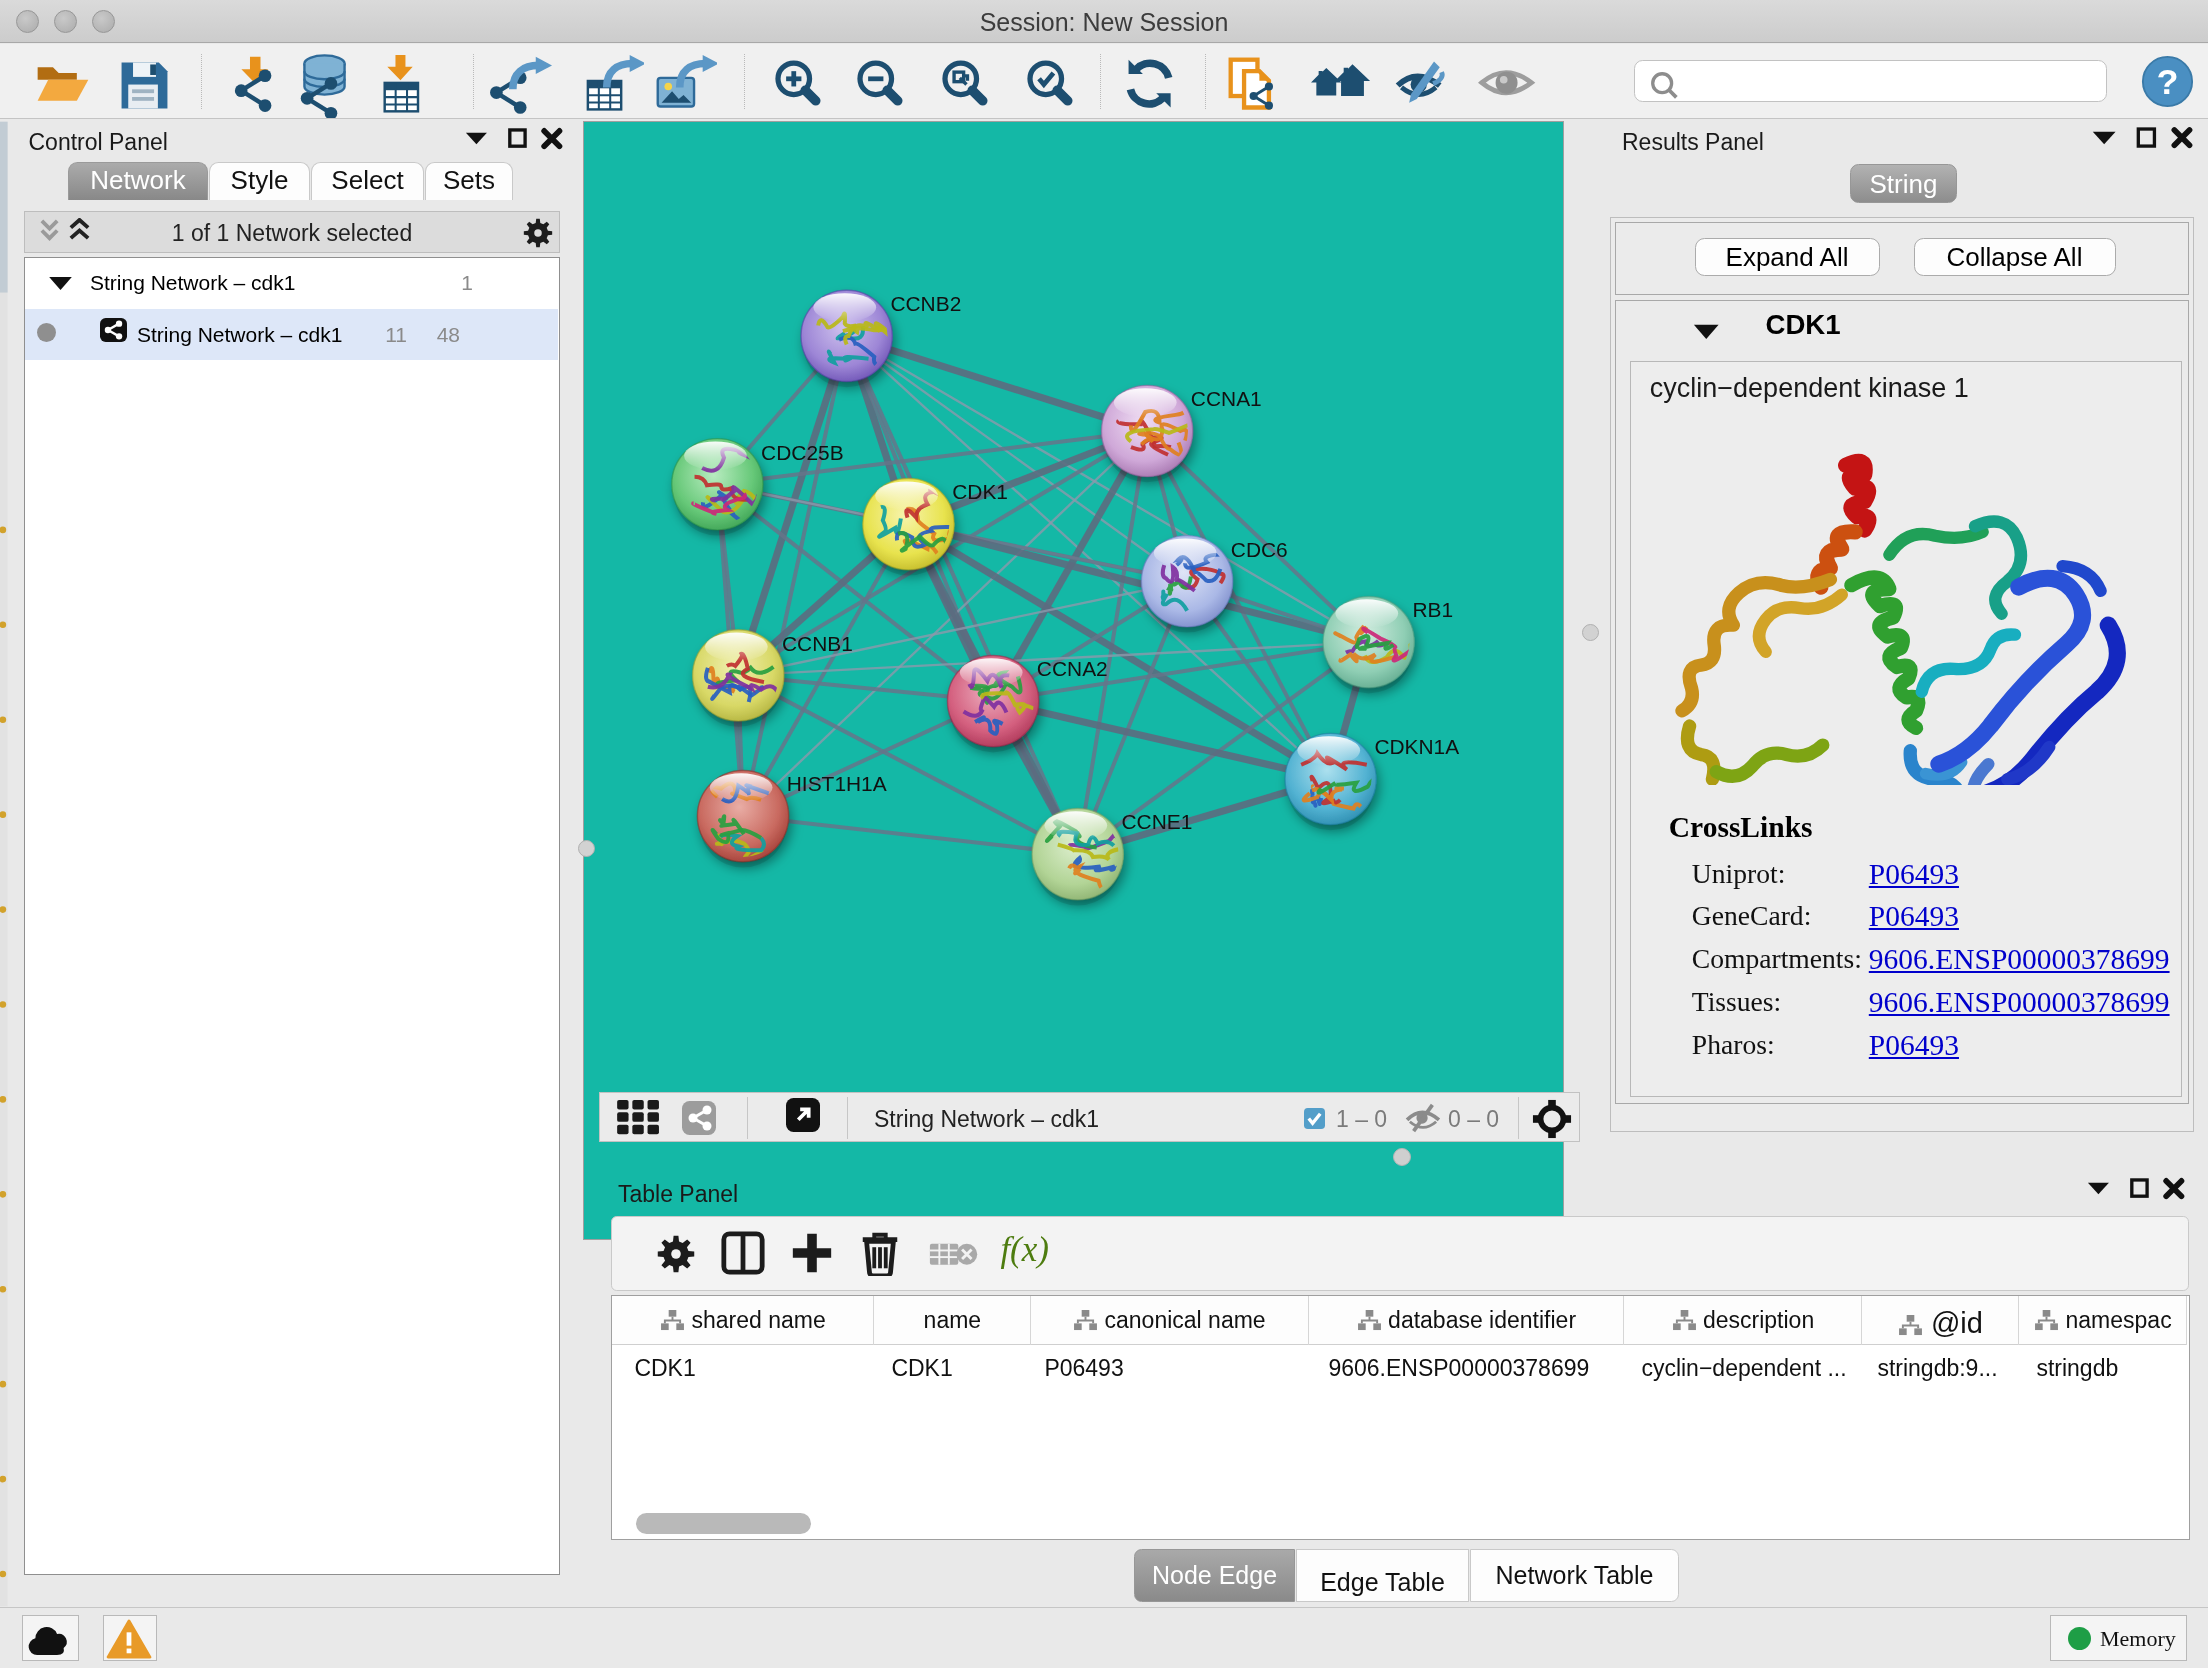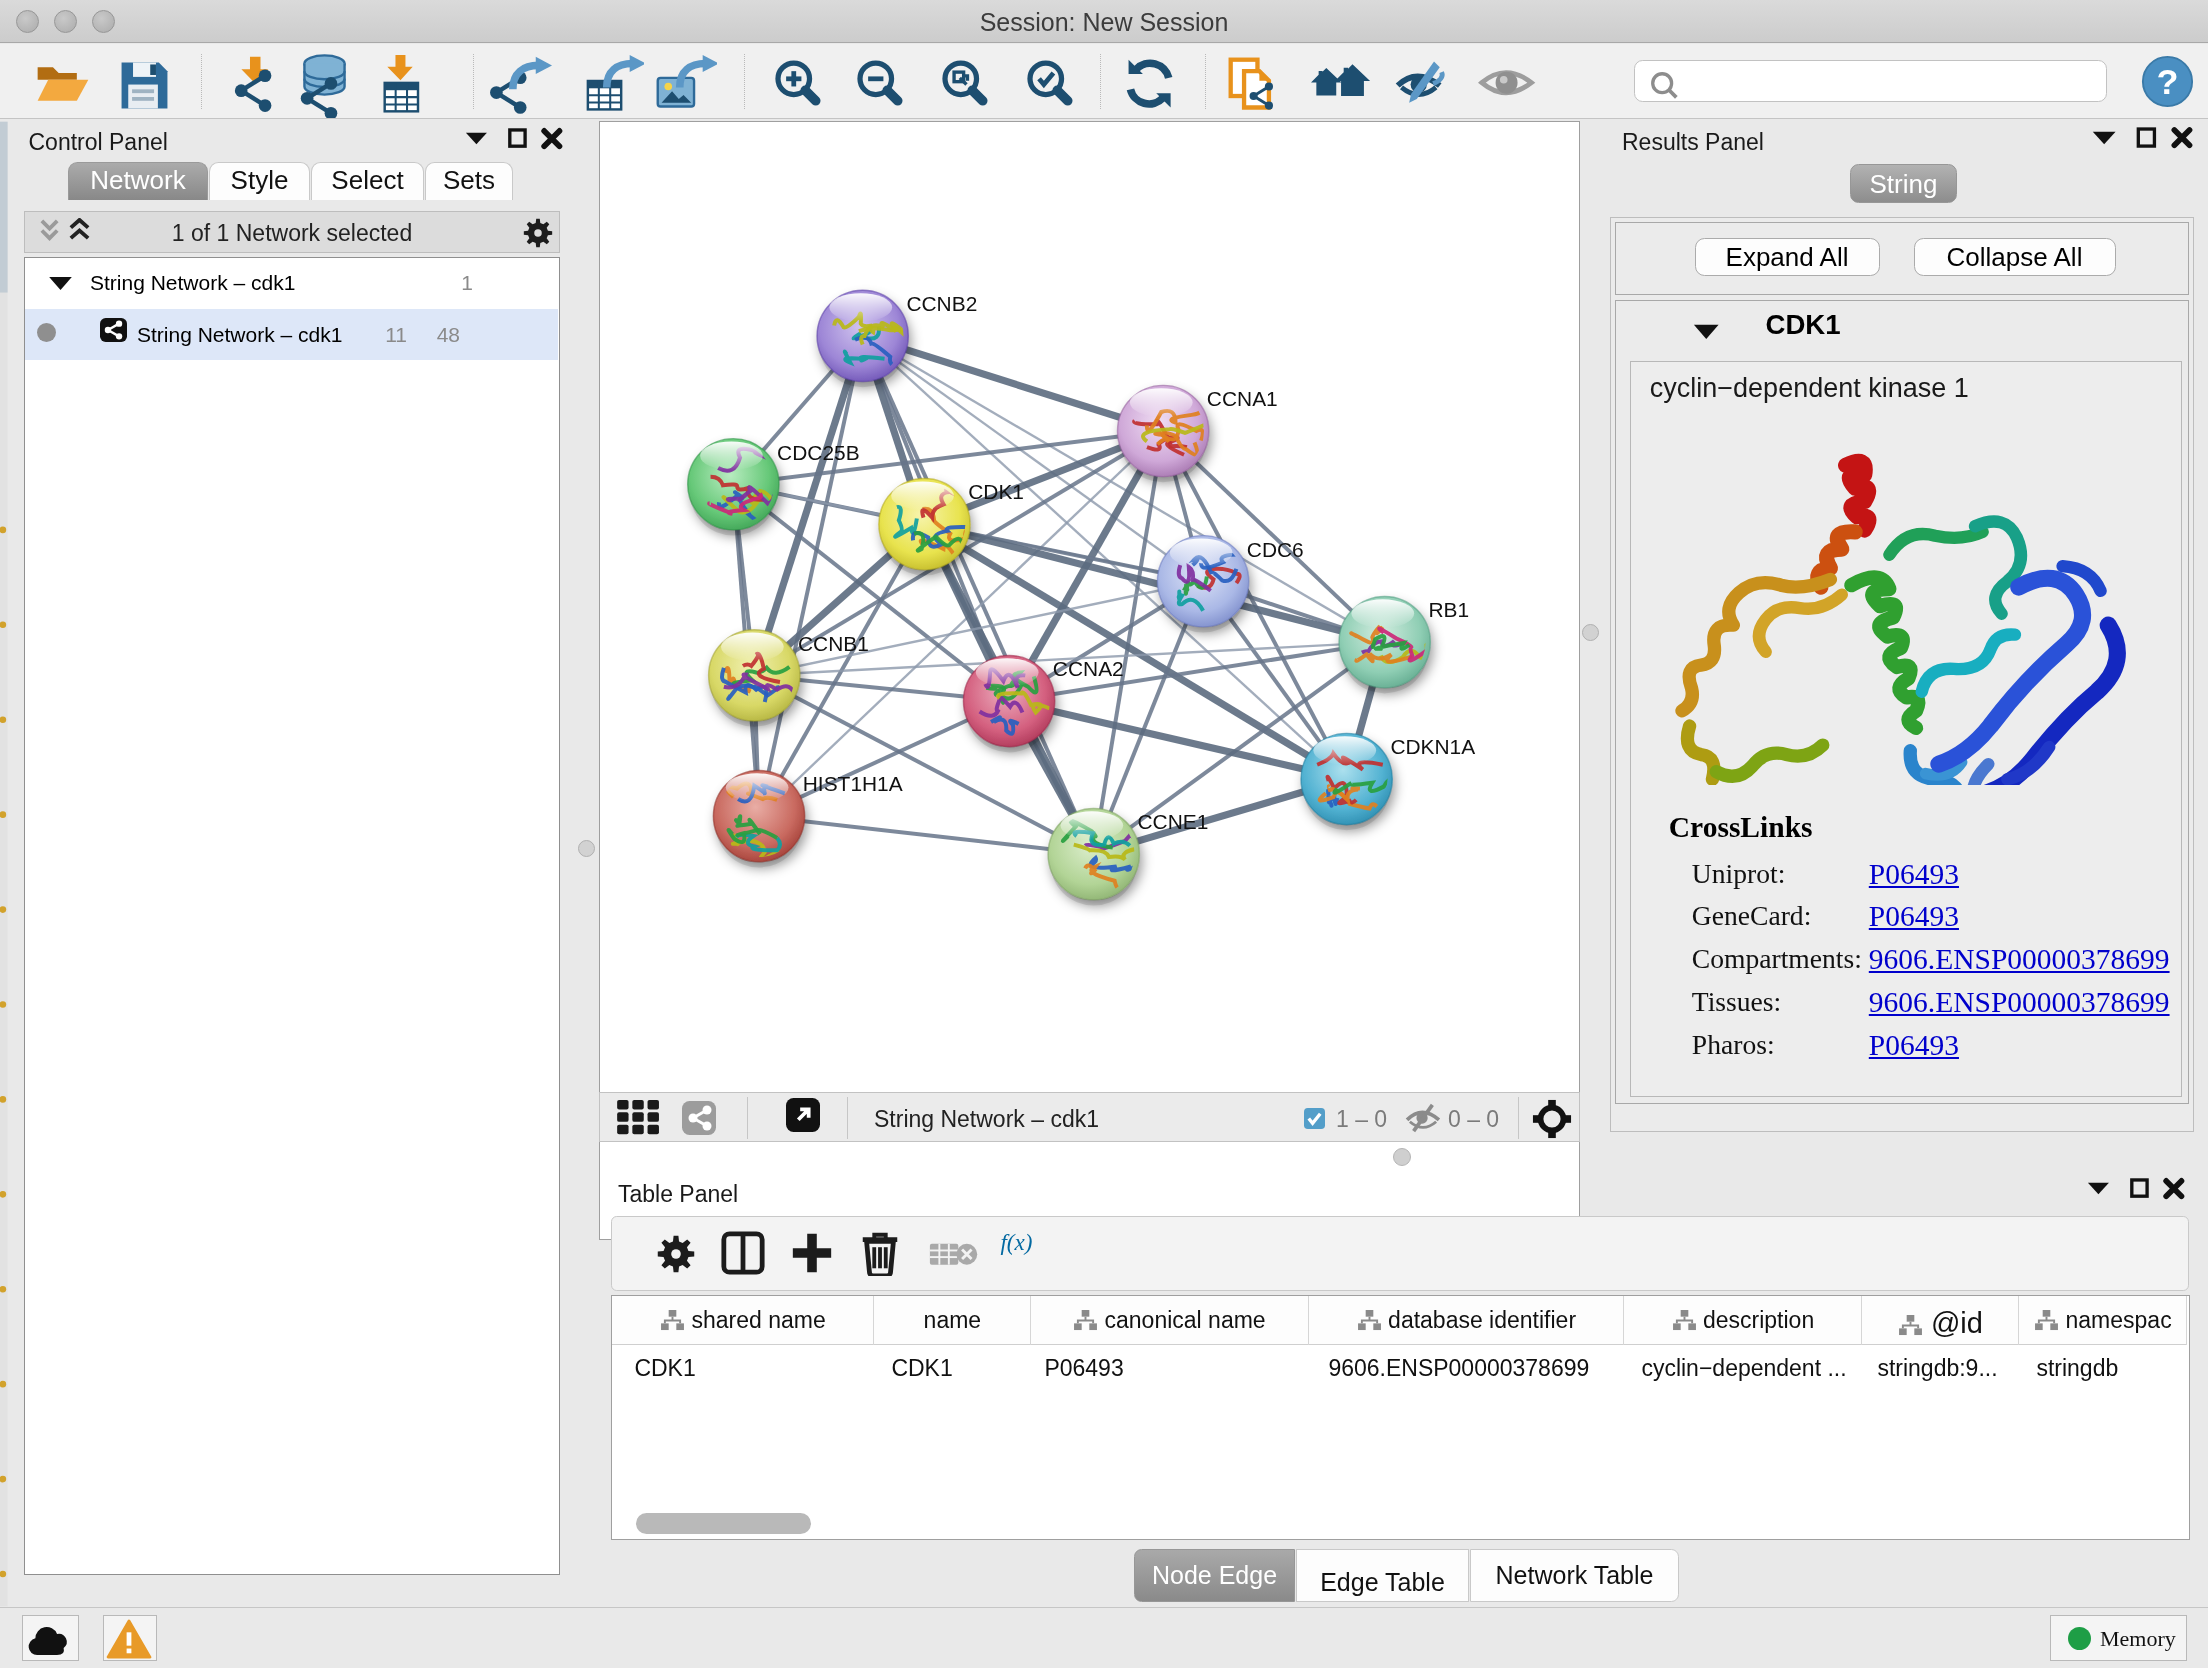--- a/index.html
+++ b/index.html
@@ -18,21 +18,21 @@
   #searchbox { left:1634px; top:16px; width:473px; height:42px; background:#ffffff;
     border:1.9px solid #c2c2c2; border-radius:8.6px; }
   .ptitle { font-size:23px; color:#1a1a1a; }
   #cpanel-white { left:24px; top:257px; width:536px; height:1318px; background:#fff;
     border:1.9px solid #8f8f8f; }
   .tab { top:162px; height:38px; font-size:26px; text-align:center; border:1px solid #c9c9c9;
     border-bottom:none; border-radius:9.5px 9.5px 0 0; background:#fdfdfd; color:#111; padding-top:1.9px;}
   .tabsel { background:linear-gradient(#ababab,#888888); color:#fff; border-color:#9a9a9a; }
   #netbar { left:24px; top:211px; width:536px; height:42px; background:#dcdcdc;
     border:1px solid #bdbdbd; font-size:23px; color:#222; }
-  #netview { left:599px; top:121px; width:981px; height:1119px; background:#ffffff;
+  #netview { left:583px; top:121px; width:981px; height:1119px; background:#14b8a6;
     border:1.9px solid #9f9f9f; }
   #viewbar { left:599px; top:1092px; width:981px; height:50px; background:#ebebeb;
     border:1px solid #c2c2c2; }
   #rpanel { left:1585px; top:121px; width:624px; height:1027px; }
   #tpanel { left:599px; top:1177px; width:1602px; height:424px; }
   #statusline { left:0px; top:1607px; width:2208px; height:0px; border-top:1.9px solid #c6c6c6; }
   .statusbtn { top:1615px; height:46px; background:#f4f4f4; border:1.9px solid #b9b9b9; }
   a.lnk { color:#0000cc; }
 </style>
 </head>
@@ -717,21 +717,21 @@
         </g>
         <g stroke="#f3f3f3" stroke-width="2">
           <line x1="2" y1="11" x2="32" y2="11"></line>
           <line x1="2" y1="18" x2="32" y2="18"></line>
           <line x1="12" y1="4" x2="12" y2="26"></line>
           <line x1="22" y1="4" x2="22" y2="26"></line>
         </g>
         <circle cx="41" cy="15" r="11" fill="#a9a9a9"></circle>
         <path d="M36 10 l10 10 M46 10 l-10 10" stroke="#f3f3f3" stroke-width="3"></path>
       </svg>
-      <div class="abs" style="left:388px;top:13.3px;font-family:'Liberation Serif',serif;font-style:italic;font-size:23px;color:#0369a1;">f(x)</div>
+      <div class="abs" style="left:388px;top:13.3px;font-family:'Liberation Serif',serif;font-style:italic;font-size:35px;color:#4d7c0f;">f(x)</div>
     </div>
     <div class="abs" style="left:12.4px;top:118px;width:1579px;height:245px;background:#fff;border:1.9px solid #9f9f9f;">
       <div class="abs" style="left:0;top:0;width:1575px;height:49px;background:#fdfdfd;border-bottom:1.9px solid #cfcfcf;"></div>
       <div class="abs" style="left:0px;top:0;width:262px;height:49px;border-right:1.9px solid #d6d6d6;text-align:center;font-size:23px;color:#111;padding-top:11.4px;white-space:nowrap;overflow:hidden;"><svg width="25" height="21" viewBox="0 0 26 22" style="vertical-align:-2.9px;">
           <g fill="#8a8a8a">
             <rect x="9" y="0" width="8" height="7"></rect>
             <rect x="1" y="14" width="8" height="7"></rect>
             <rect x="17" y="14" width="8" height="7"></rect>
           </g>
           <path d="M13 7 v4 M5 14 v-3 h16 v3" fill="none" stroke="#8a8a8a" stroke-width="2"></path>

